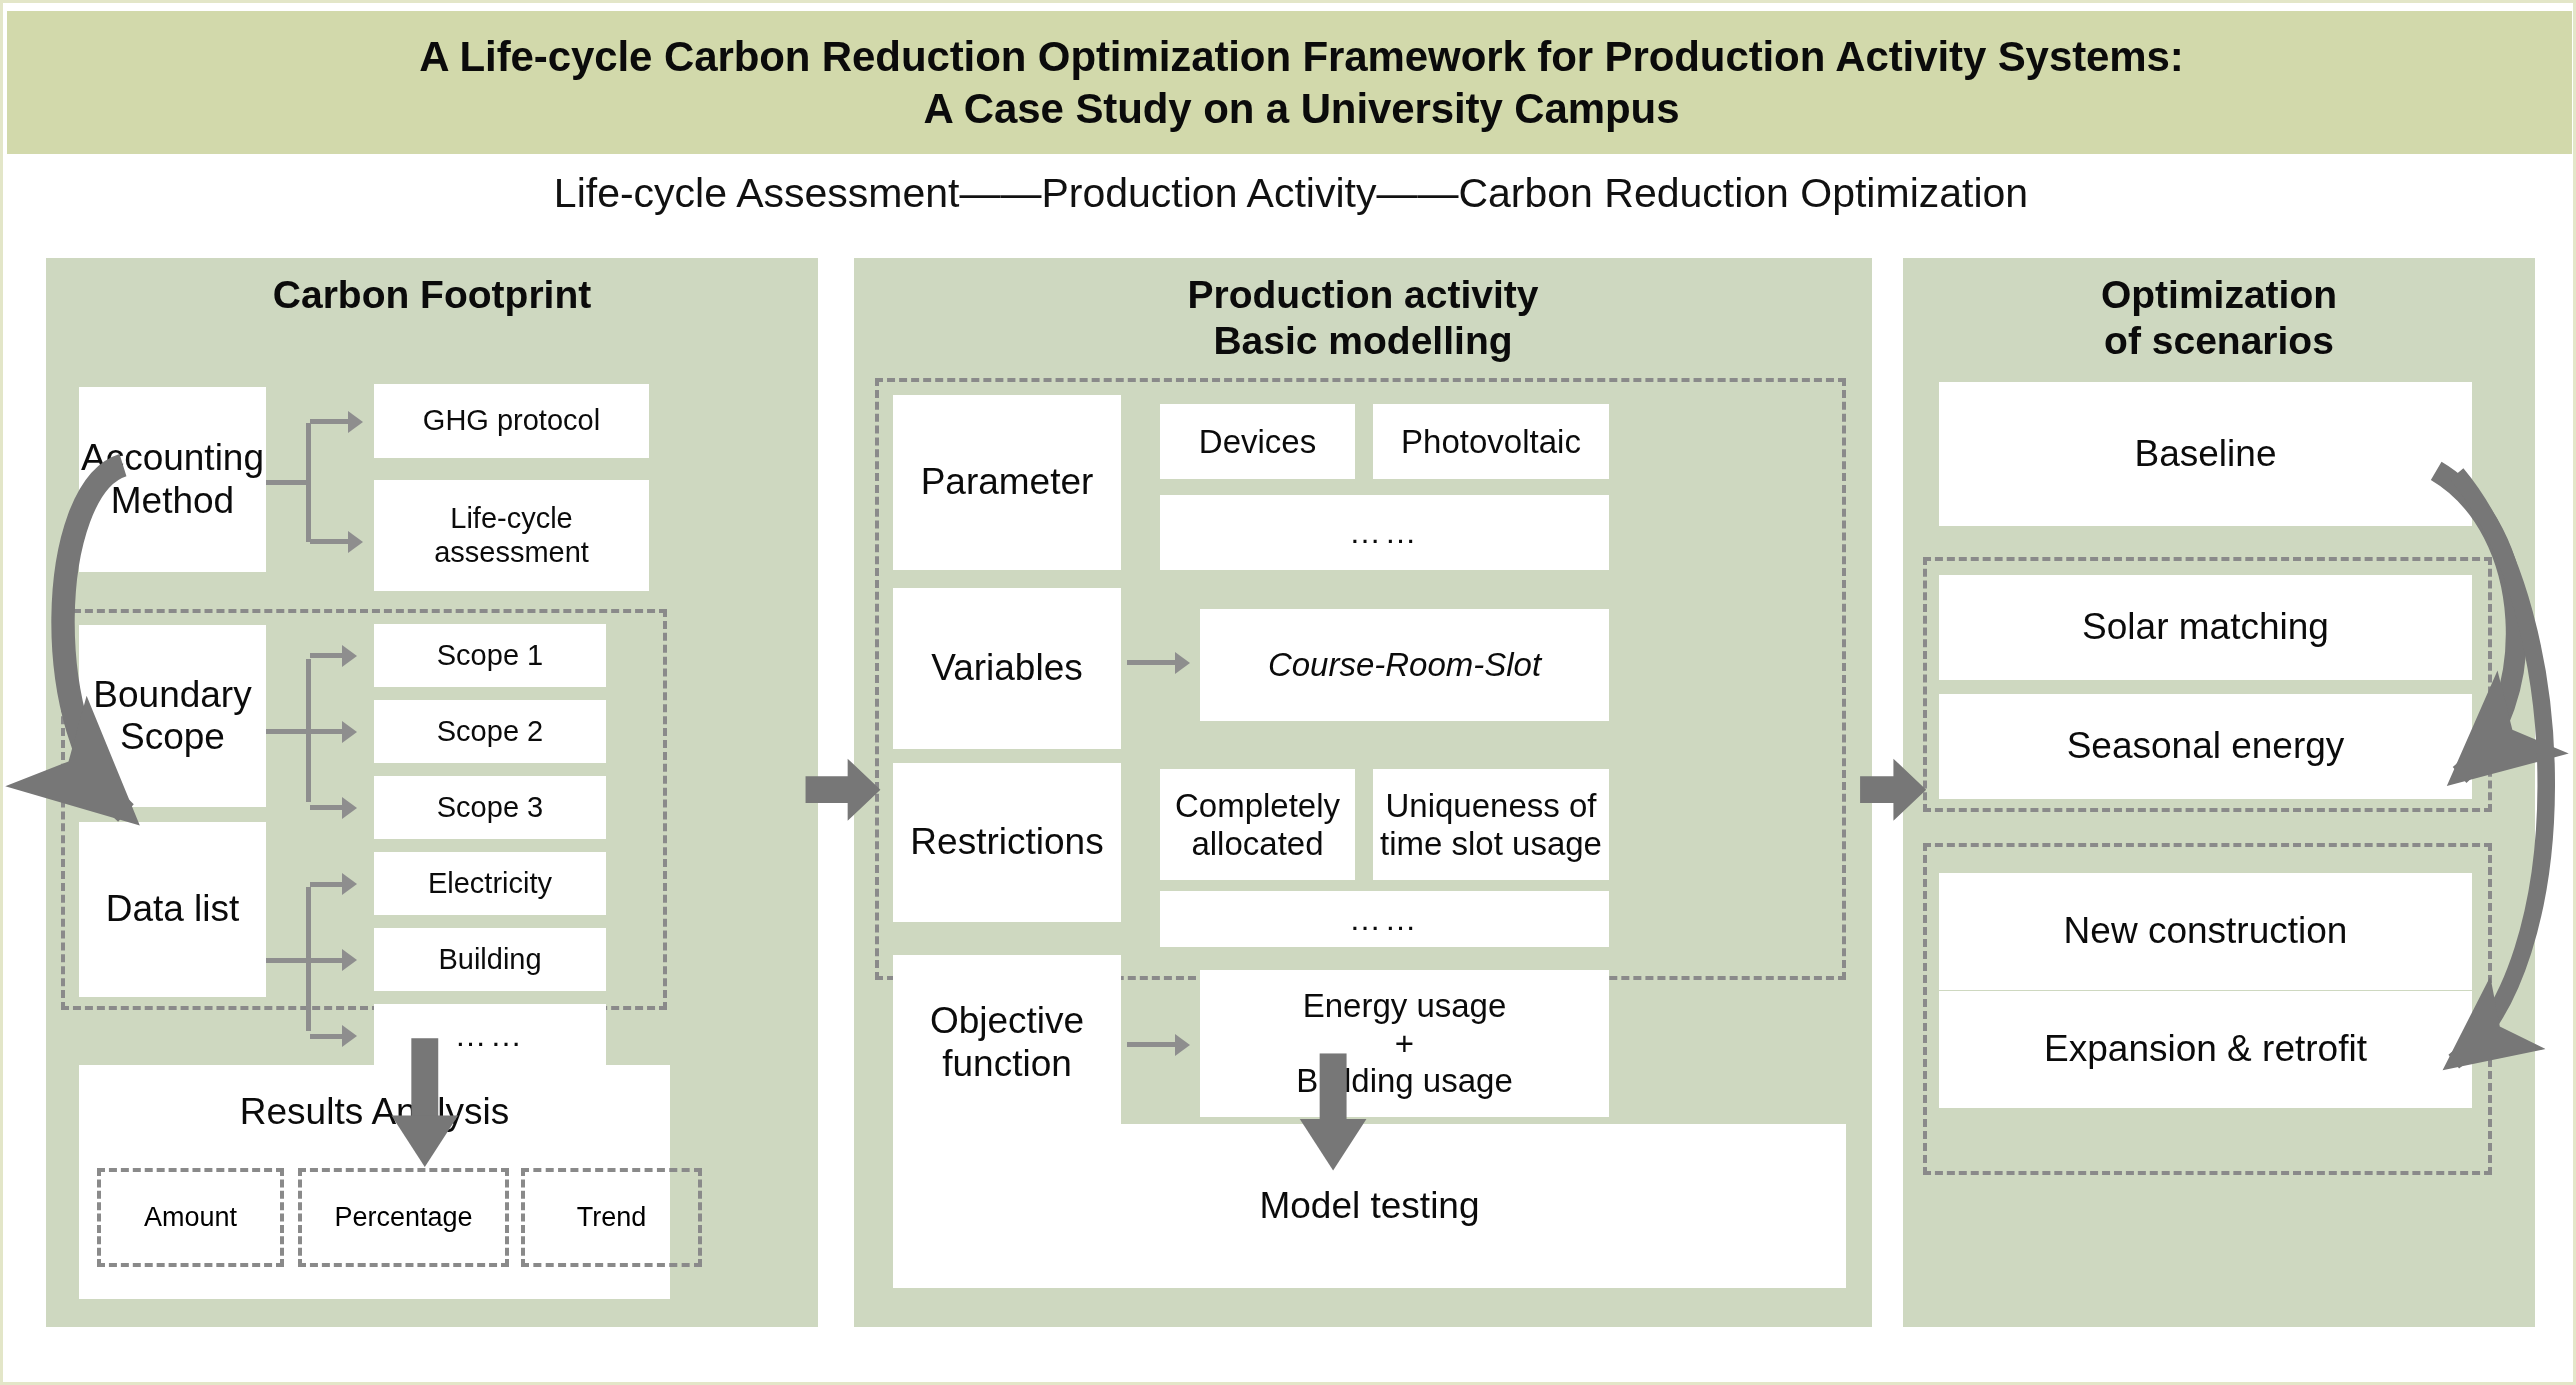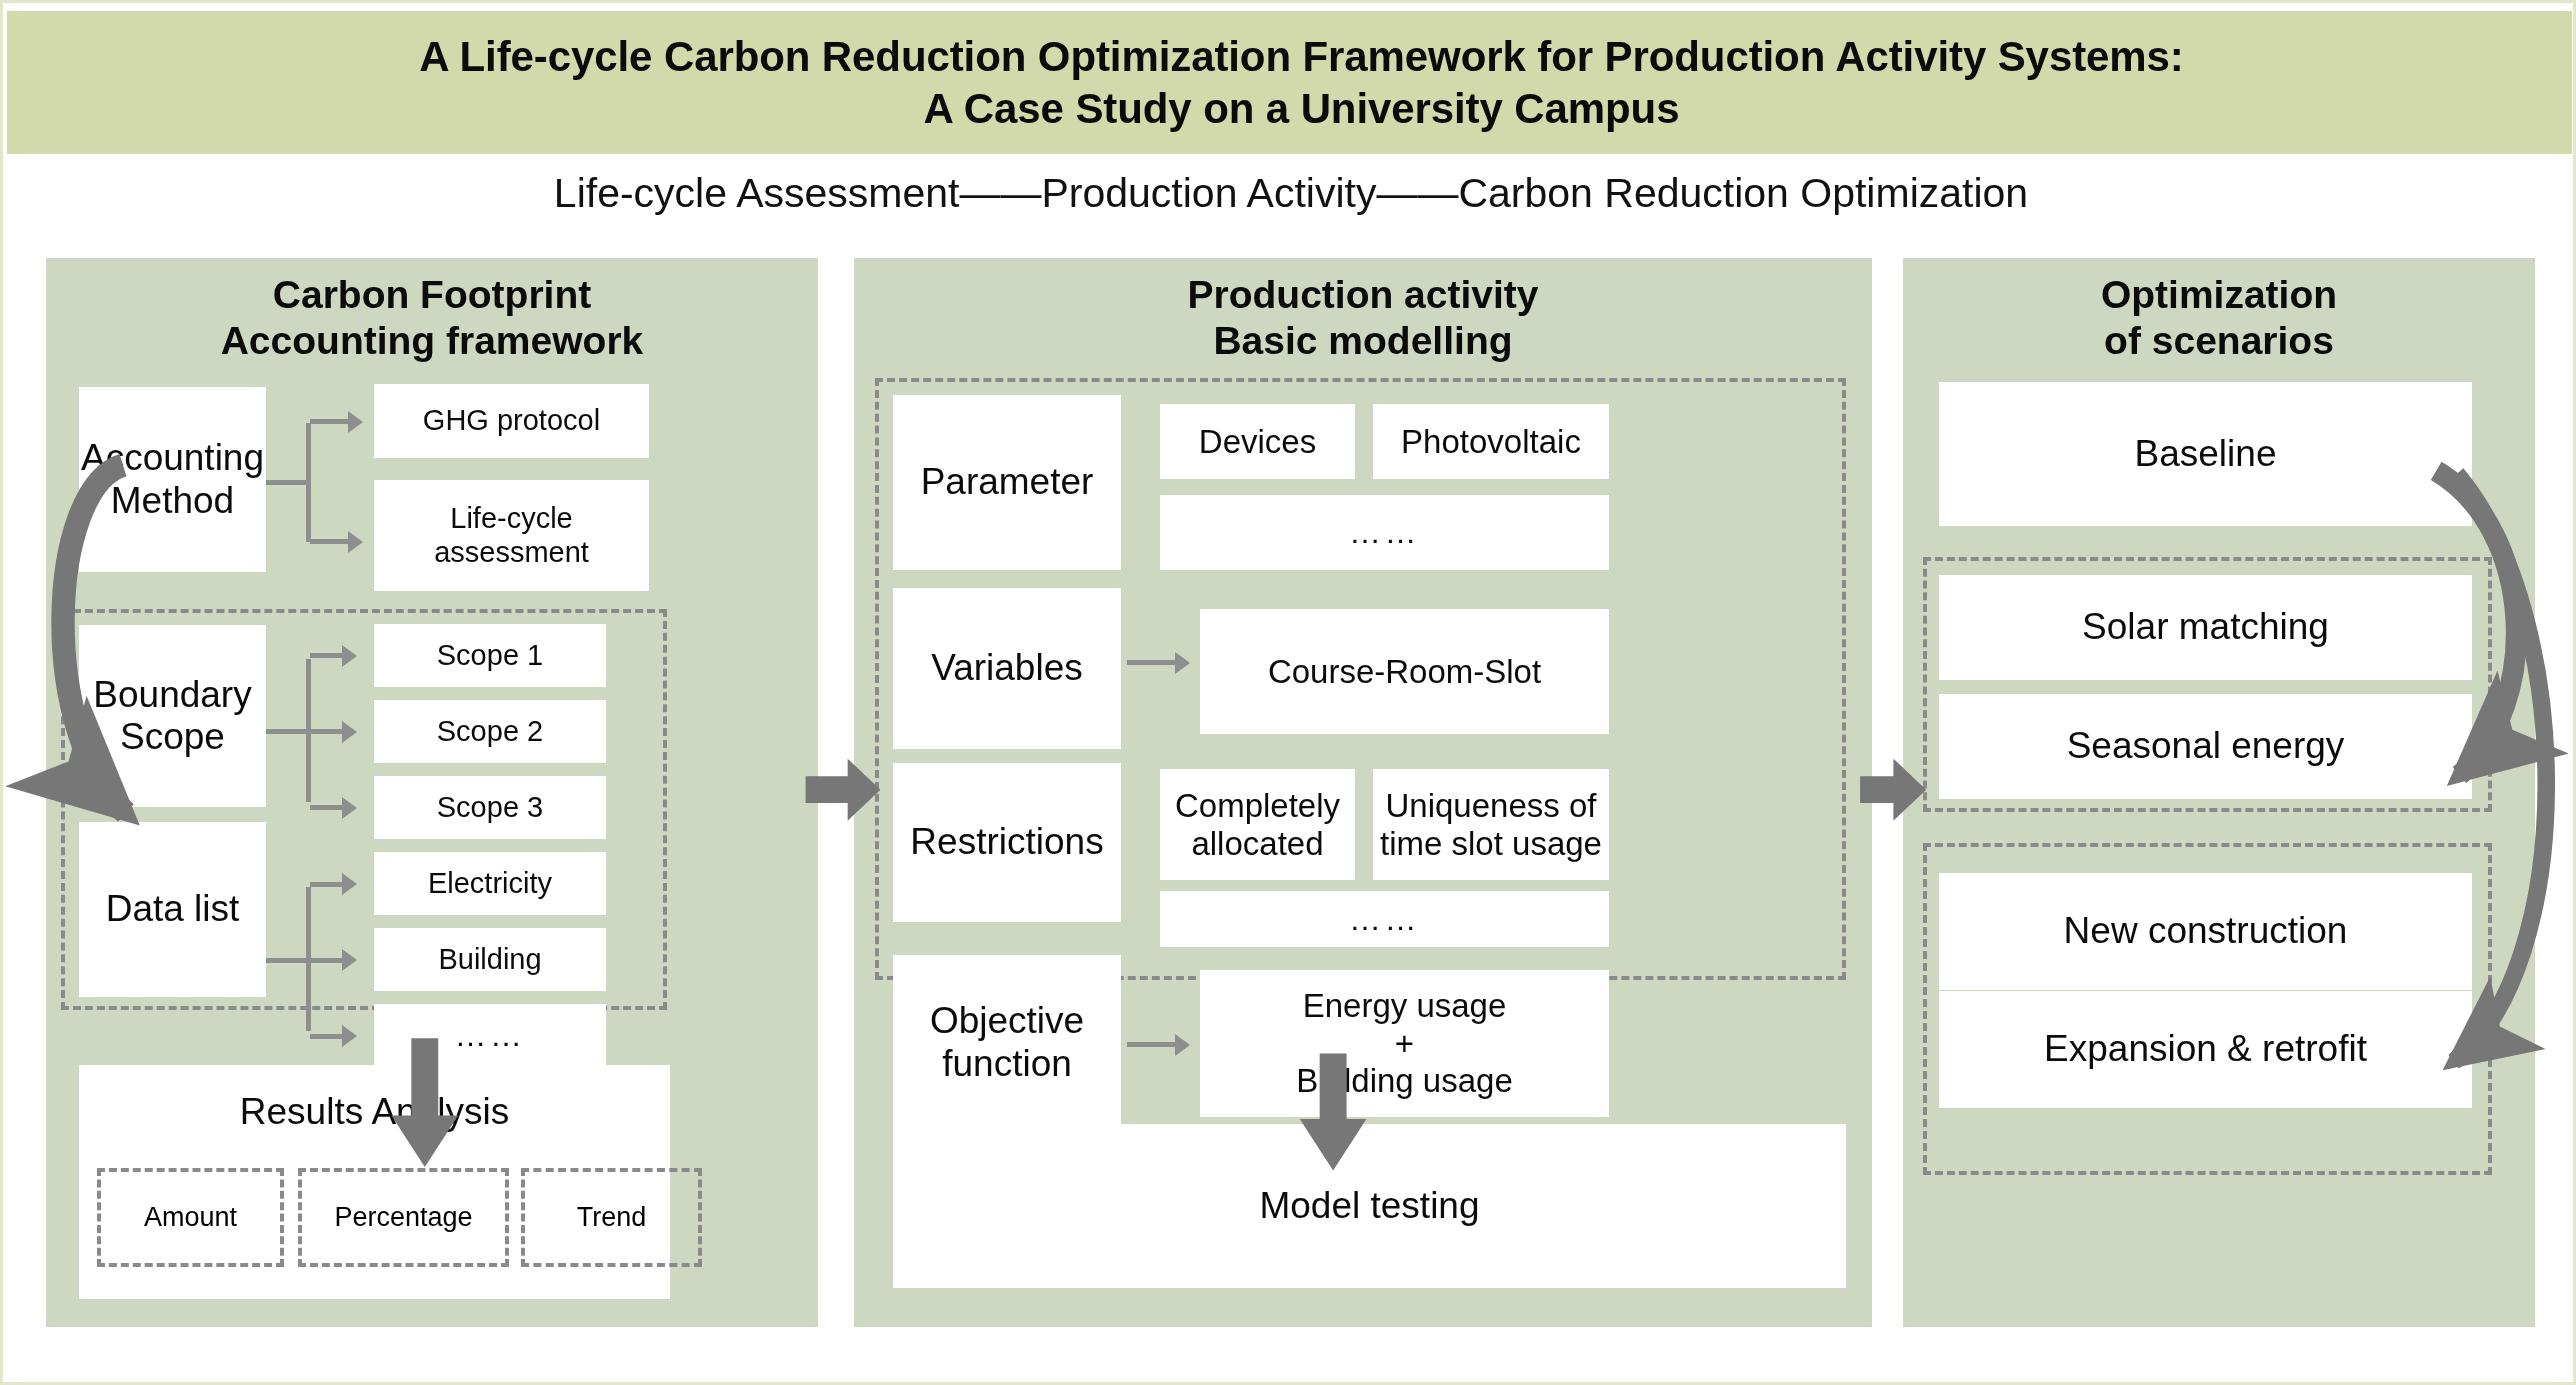--- a/index.html
+++ b/index.html
@@ -86,21 +86,20 @@
     <div class="hdr-line">A Life-cycle Carbon Reduction Optimization Framework for Production Activity Systems:</div>
     <div class="hdr-line">A Case Study on a University Campus</div>
   </div>
 
   <div class="subtitle">Life-cycle Assessment——Production Activity——Carbon Reduction Optimization</div>
 
   <div class="col" id="col-left">
 
     <div class="col-title">
       <div>Carbon Footprint</div>
-      <div>Accounting framework</div>
     </div>
 
     <div class="wbox f-big" style="left:33px;top:129px;width:187px;height:185px;flex-direction:column;">
       <span>Accounting</span>
       <span>Method</span>
     </div>
 
     <div class="wbox f-small" style="left:328px;top:126px;width:275px;height:74px;">GHG protocol</div>
 
     <div class="wbox f-small" style="left:328px;top:222px;width:275px;height:111px;flex-direction:column;">
@@ -185,21 +184,21 @@
     <div class="dgroup" style="left:21px;top:120px;width:971px;height:602px;"></div>
 
     <div class="wbox f-big" style="left:39px;top:137px;width:228px;height:175px;">Parameter</div>
     <div class="wbox f-mid" style="left:306px;top:146px;width:195px;height:75px;">Devices</div>
     <div class="wbox f-mid" style="left:519px;top:146px;width:236px;height:75px;">Photovoltaic</div>
     <div class="wbox" style="left:306px;top:237px;width:449px;height:75px;">
       <span class="ell">……</span>
     </div>
 
     <div class="wbox f-big" style="left:39px;top:330px;width:228px;height:161px;">Variables</div>
-    <div class="wbox f-mid" style="left:346px;top:351px;width:409px;height:125px;">Course-Room-Slot</div>
+    <div class="wbox f-mid" style="left:346px;top:351px;width:409px;height:112px;font-style:italic;">Course-Room-Slot</div>
     <div class="hline" style="left:273px;top:402px;width:49px;"></div>
     <div class="arrowhead-r" style="left:321px;top:394px;"></div>
 
     <div class="wbox f-big" style="left:39px;top:505px;width:228px;height:159px;">Restrictions</div>
     <div class="wbox f-mid" style="left:306px;top:511px;width:195px;height:111px;flex-direction:column;">
       <span>Completely</span>
       <span>allocated</span>
     </div>
     <div class="wbox f-mid" style="left:519px;top:511px;width:236px;height:111px;flex-direction:column;">
       <span>Uniqueness of</span>

